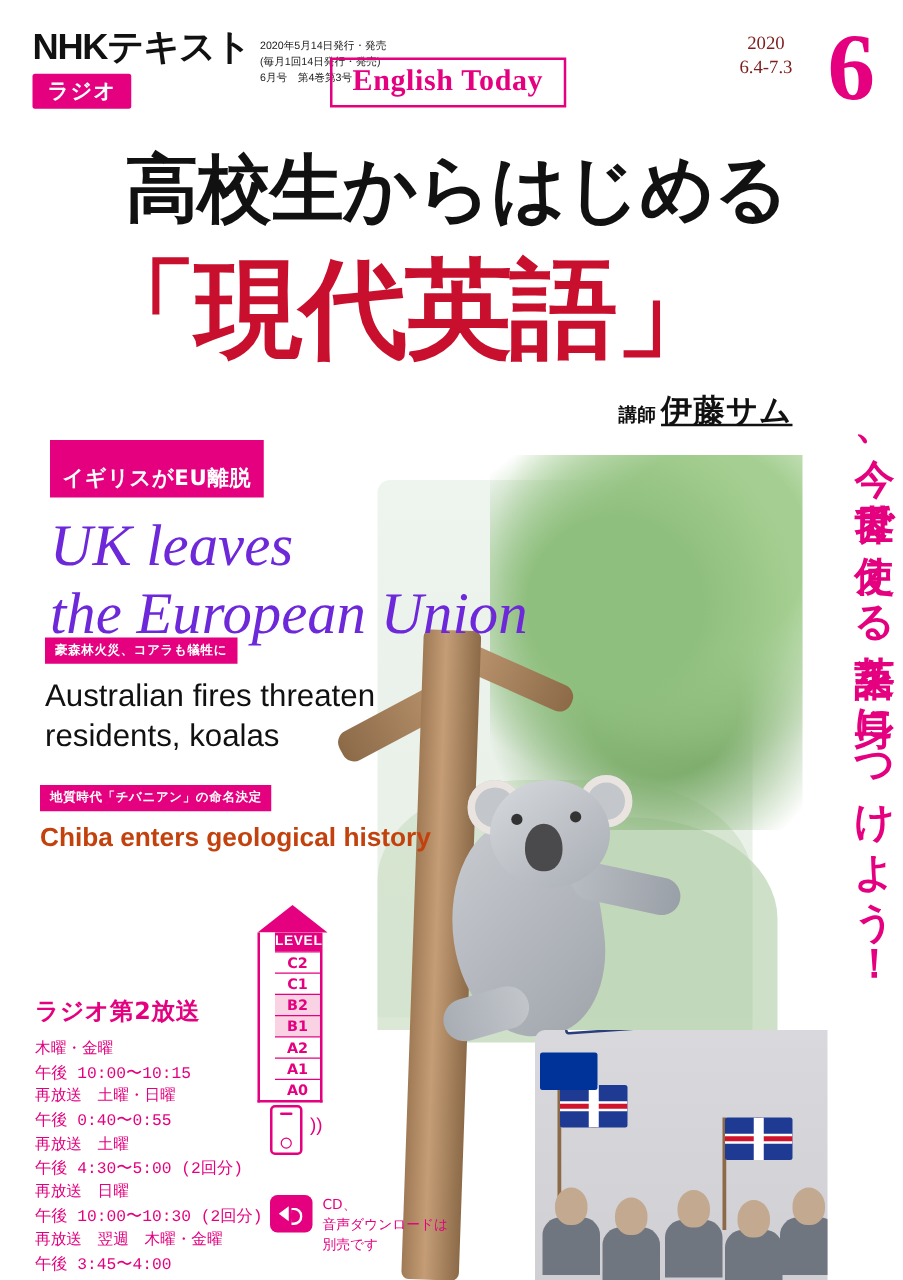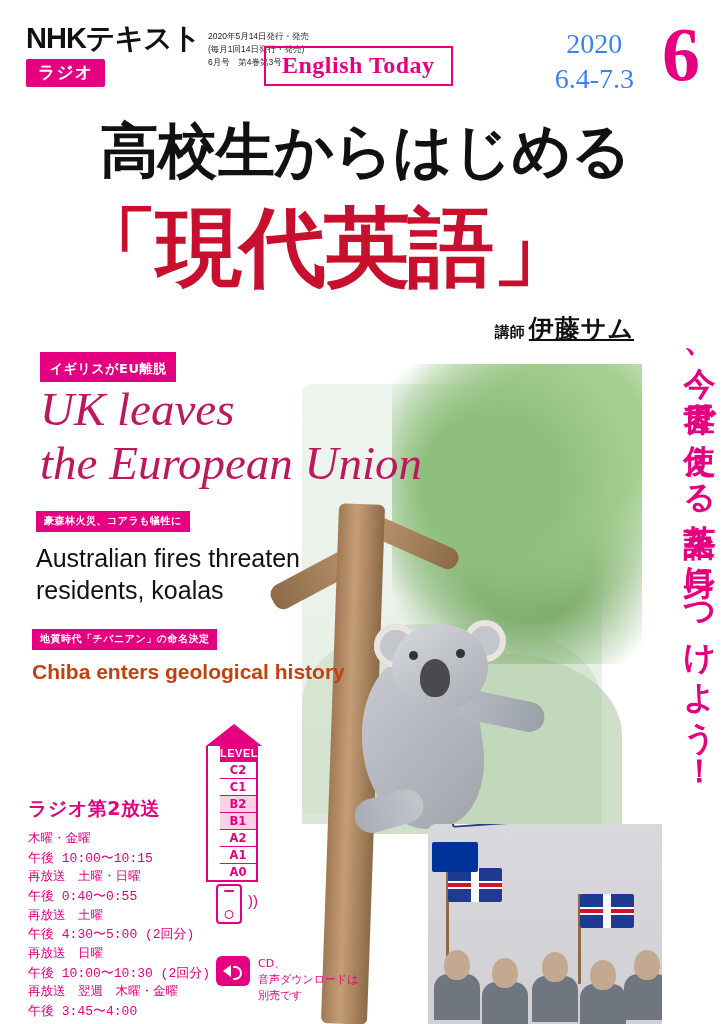--- a/index.html
+++ b/index.html
@@ -40,23 +40,23 @@
     border:2px solid #e4007f;
     color:#e4007f;
     font-family:"Liberation Serif", serif;
     font-size:24px;font-weight:bold;
     padding:4px 16px 5px 16px;
     letter-spacing:0.5px;
   }
   .issue-date{
     position:absolute;right:88px;top:26px;
     text-align:center;
-    color:#3b82f6;
+    color:#7f1d1d;
     font-family:"Liberation Serif", serif;
-    font-size:28px;line-height:1.25;
+    font-size:15px;line-height:1.25;
     font-weight:500;
   }
   .issue-month{
     position:absolute;right:22px;top:16px;
     color:#e4007f;
     font-family:"Liberation Serif", serif;
     font-size:76px;line-height:1;
     font-weight:bold;
   }
 
@@ -91,33 +91,34 @@
     letter-spacing:2px;
     line-height:1.05;
     font-family:"DejaVu Sans", sans-serif;
   }
 
   
   .tag{
     display:inline-block;
     background:#e4007f;color:#fff;
     font-weight:bold;
-    padding:8px 10px 4px 10px;
-    font-size:13px;
+    padding:19px 10px 4px 10px;
+    font-size:17px;
     font-family:"DejaVu Sans", sans-serif;
     letter-spacing:0.5px;
   }
   .tag.small{font-size:10px;padding:3px 8px 4px 8px;}
   .hl1-wrap{position:absolute;left:40px;top:352px;}
   .hl1-en{
+    margin-top:12px;
     font-family:"Liberation Serif", serif;
     font-style:italic;
     font-size:47px;
     line-height:1.15;
-    color:#be185d;
+    color:#6d28d9;
     white-space:nowrap;
   }
   .hl2-wrap{position:absolute;left:36px;top:510px;}
   .hl2-en{
     margin-top:10px;
     font-family:Liberation Sans, sans-serif;
     font-size:25px;
     line-height:1.28;
     color:#111;
     max-width:330px;

